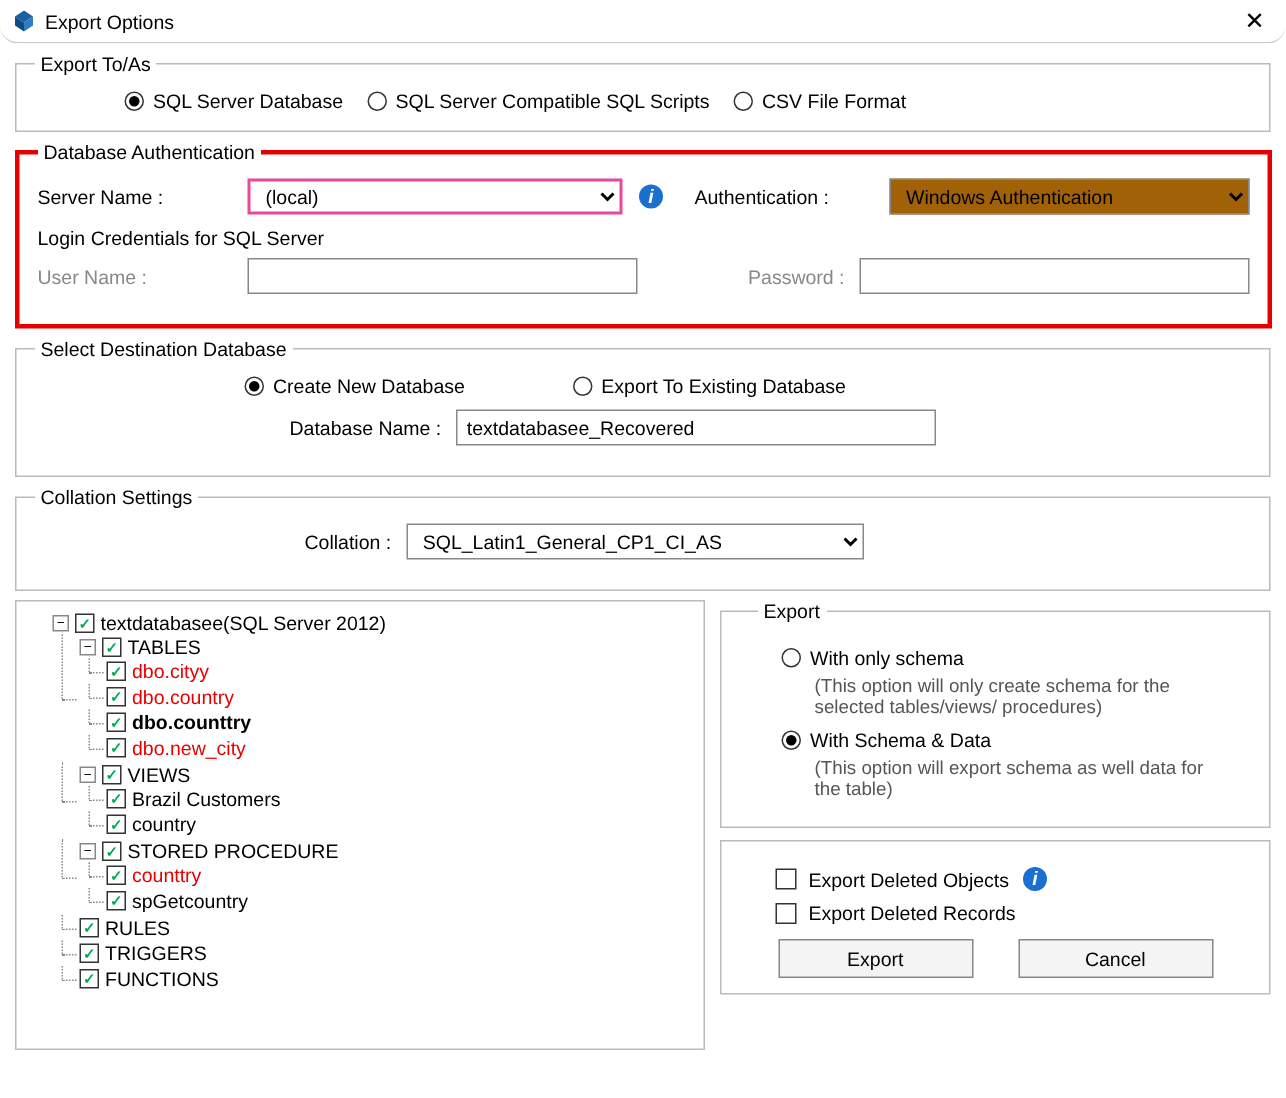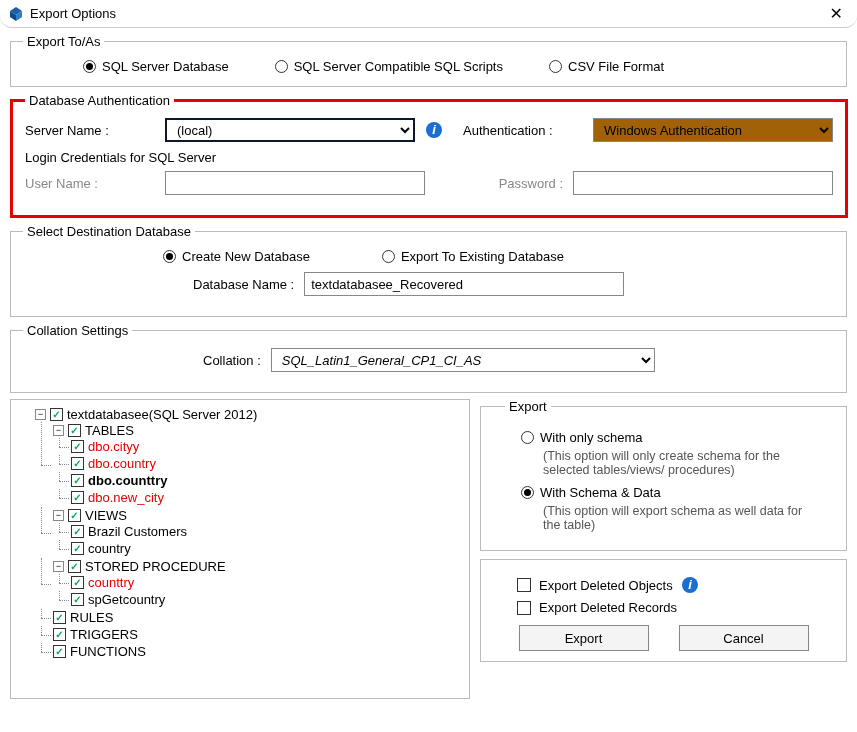--- a/index.html
+++ b/index.html
@@ -6,33 +6,33 @@
 body { background: #fff; width: 857px; height: 732px; overflow: hidden; color: #000; }
 
 .titlebar { display: flex; align-items: center; padding: 4px 8px; border-bottom: 1px solid #ccc; border-radius: 12px; }
 .titlebar .icon { width:16px; height:16px; margin-right:6px; display:inline-flex; align-items:center; justify-content:center; }
 .titlebar .spacer { flex:1; }
 .titlebar .close { font-size:16px; padding:0 6px; cursor:pointer; }
 
 fieldset { border: 1px solid #bbb; margin: 6px 10px; padding: 10px 12px 12px 12px; position: relative; }
 legend { padding: 0 4px; font-size: 13px; }
 
-.radio-row { display:flex; gap:46px; padding-left:60px; }
+.radio-row { display:flex; gap:16px; padding-left:60px; }
 .radio { display:flex; align-items:center; gap:6px; cursor:pointer; }
 .radio-circle { width:13px; height:13px; border:1px solid #333; border-radius:50%; display:inline-flex; align-items:center; justify-content:center; }
 .radio-circle.selected::after { content:""; width:7px; height:7px; background:#000; border-radius:50%; }
 
 .row { display:flex; align-items:center; gap:10px; margin-bottom:8px; }
 .lbl { min-width: 130px; text-align:left; }
 .lbl-r { min-width: 120px; text-align:left; }
 select, input[type=text] { height:24px; border:1px solid #888; padding:0 6px; background:#fff; font-size:13px; }
-.server-select { width: 250px; border:2px solid #0f172a; }
+.server-select { width: 250px; border:2px solid #ec4899; }
 .auth-select { width: 240px; background:#a16207; }
 .db-input { width: 320px; }
-.coll-select { width: 384px; font-style: italic; }
+.coll-select { width: 305px; }
 .cred-input { width: 260px; }
 .disabled-lbl { color:#888; }
 
 .red-highlight { border:3px solid #e60000 !important; }
 
 .info-icon { width:18px; height:18px; display:inline-flex; align-items:center; justify-content:center; }
 .info-svg { width:18px; height:18px; }
 
 .bottom { display:flex; gap:10px; margin:6px 10px; }
 .tree-panel { border:1px solid #bbb; width: 460px; height: 300px; padding:6px; overflow:auto; }

